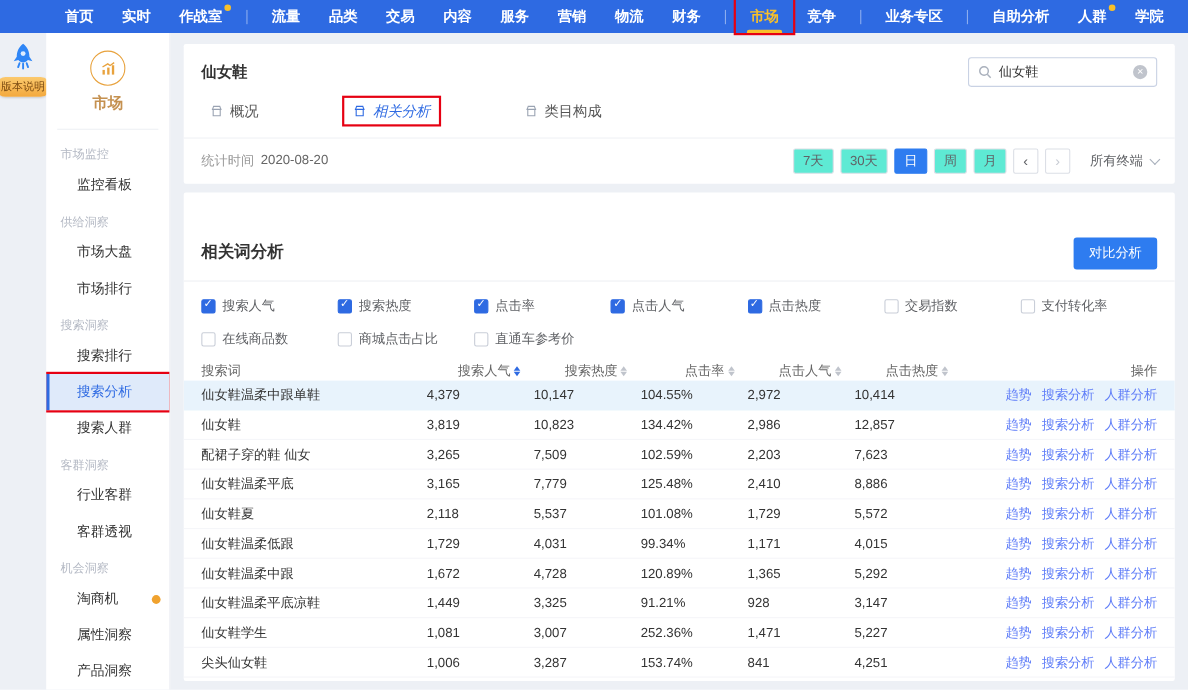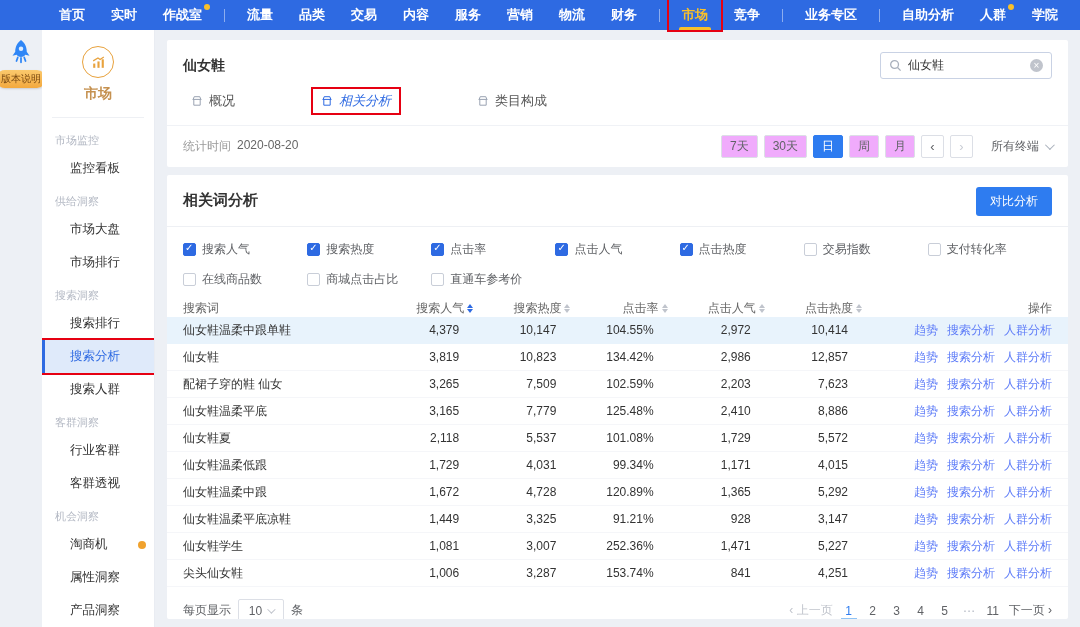--- a/index.html
+++ b/index.html
@@ -49,30 +49,30 @@
   .clear-icon { flex:none; width:13px; height:13px; border-radius:50%; background:#c0c4cc; color:#fff; font-size:10px; line-height:13px; text-align:center; cursor:pointer; }
   .head-tabs { display:flex; align-items:center; padding:6px 16px 12px; gap:70px; }
   .page-tab { display:flex; align-items:center; gap:6px; font-size:13px; color:#555; cursor:pointer; padding:3px 8px; }
   .page-tab svg { color:#9aa3b2; }
   .page-tab.active { color:#2e6ae2;font-style:italic; }
   .page-tab.active svg { color:#2e6ae2; }
   .stat-row { border-top:1px solid #f0f2f6; display:flex; align-items:center; justify-content:space-between; padding:9px 16px; }
   .stat-time { font-size:12px; color:#999; display:flex; gap:6px; }
   .stat-time .val { color:#666; }
   .range-controls { display:flex; align-items:center; gap:6px; }
-  .rbtn { height:23px; min-width:28px; padding:0 8px; font-size:12px; color:#606266; background:#f0abfc; border:1px solid #dcdfe6; border-radius:2px; cursor:pointer; font-family:inherit; }
+  .rbtn { height:23px; min-width:28px; padding:0 8px; font-size:12px; color:#606266; background:#5eead4; border:1px solid #dcdfe6; border-radius:2px; cursor:pointer; font-family:inherit; }
   .rbtn.active { background:#2e7cf0; border-color:#2e7cf0; color:#fff; }
   .nav-arrow { width:23px; height:23px; font-size:13px; color:#606266; background:#fff; border:1px solid #dcdfe6; border-radius:2px; cursor:pointer; line-height:1; }
   .nav-arrow.disabled { color:#c8ccd4; cursor:default; }
   .terminal { display:flex; align-items:center; gap:6px; font-size:12px; color:#606266; margin-left:12px; cursor:pointer; }
   .chev { width:7px; height:7px; border-right:1.5px solid #a9b0bc; border-bottom:1.5px solid #a9b0bc; transform:rotate(45deg) translateY(-2px); }
 
   
   .card-analysis { flex:1; display:flex; flex-direction:column; overflow:hidden; }
-  .an-head { display:flex; align-items:center; padding:12px 16px 0; border-bottom:1px solid #eef0f4; }
+  .an-head { display:flex; align-items:center; padding:12px 16px 0; border-bottom:1px solid #eef0f4;margin-top:29px; }
   .an-title { font-size:15px; font-weight:700; color:#333; padding-bottom:13px; }
   .an-tabs { display:flex; gap:26px; margin-left:34px; }
   .an-tab { font-size:13px; color:#555; padding:2px 2px 14px; cursor:pointer; }
   .an-tab.active { color:#2e6ae2; box-shadow:inset 0 -2px 0 #2e6ae2; }
   .compare-btn { margin-left:auto; margin-bottom:10px; background:#2e7cf0; color:#fff; border:none; border-radius:3px; font-size:12px; padding:6px 14px; cursor:pointer; font-family:inherit; }
 
   .metrics { display:grid; grid-template-columns:repeat(7,1fr); row-gap:13px; padding:14px 16px 12px; }
   .metric { display:flex; align-items:center; gap:6px; font-size:12px; color:#606266; cursor:pointer; }
   .checkbox { width:13px; height:13px; border:1px solid #c9ced8; border-radius:2px; background:#fff; flex:none; position:relative; }
   .checkbox.checked { background:#2e6ae2; border-color:#2e6ae2; }
@@ -85,21 +85,21 @@
   .th:nth-child(7) { padding-right:0; }
   .sorter { display:none; flex-direction:column; gap:1px; }
   .sorter.on { display:inline-flex; }
   .cu { width:0; height:0; border-left:3.5px solid transparent; border-right:3.5px solid transparent; border-bottom:4px solid #c0c4cc; }
   .cd { width:0; height:0; border-left:3.5px solid transparent; border-right:3.5px solid transparent; border-top:4px solid #c0c4cc; }
   .th.sorted .cu { border-bottom-color:#2e6ae2; }
   .th.sorted .cd { border-top-color:#2e6ae2; }
   .tbody { }
   .trow { height:27px; font-size:12px; color:#333; border-bottom:1px solid #f5f6f9; }
   .trow.highlight { background:#e8f3fc; border-bottom-color:#e8f3fc; }
-  .td.num { text-align:right; padding-right:26px; }
+  .td.num { text-align:left; padding-right:26px; }
   .td.keyword { white-space:nowrap; overflow:hidden; }
   .td.ops { display:flex; justify-content:flex-end; gap:9px; white-space:nowrap; }
   .td.ops a { color:#5f7df8; text-decoration:none; cursor:pointer; }
 
   .pager { margin-top:auto; display:flex; align-items:center; justify-content:space-between; padding:12px 16px 14px; }
   .psize { display:flex; align-items:center; gap:7px; font-size:12px; color:#606266; }
   .pselect { width:46px; height:23px; border:1px solid #dcdfe6; border-radius:2px; display:flex; align-items:center; justify-content:center; gap:5px; cursor:pointer; background:#fff; }
   .pselect .chev { width:6px; height:6px; border-color:#c0c4cc; }
   .pages { display:flex; align-items:center; gap:8px; font-size:12px; color:#606266; }
   .pprev { color:#c0c4cc; cursor:default; }

